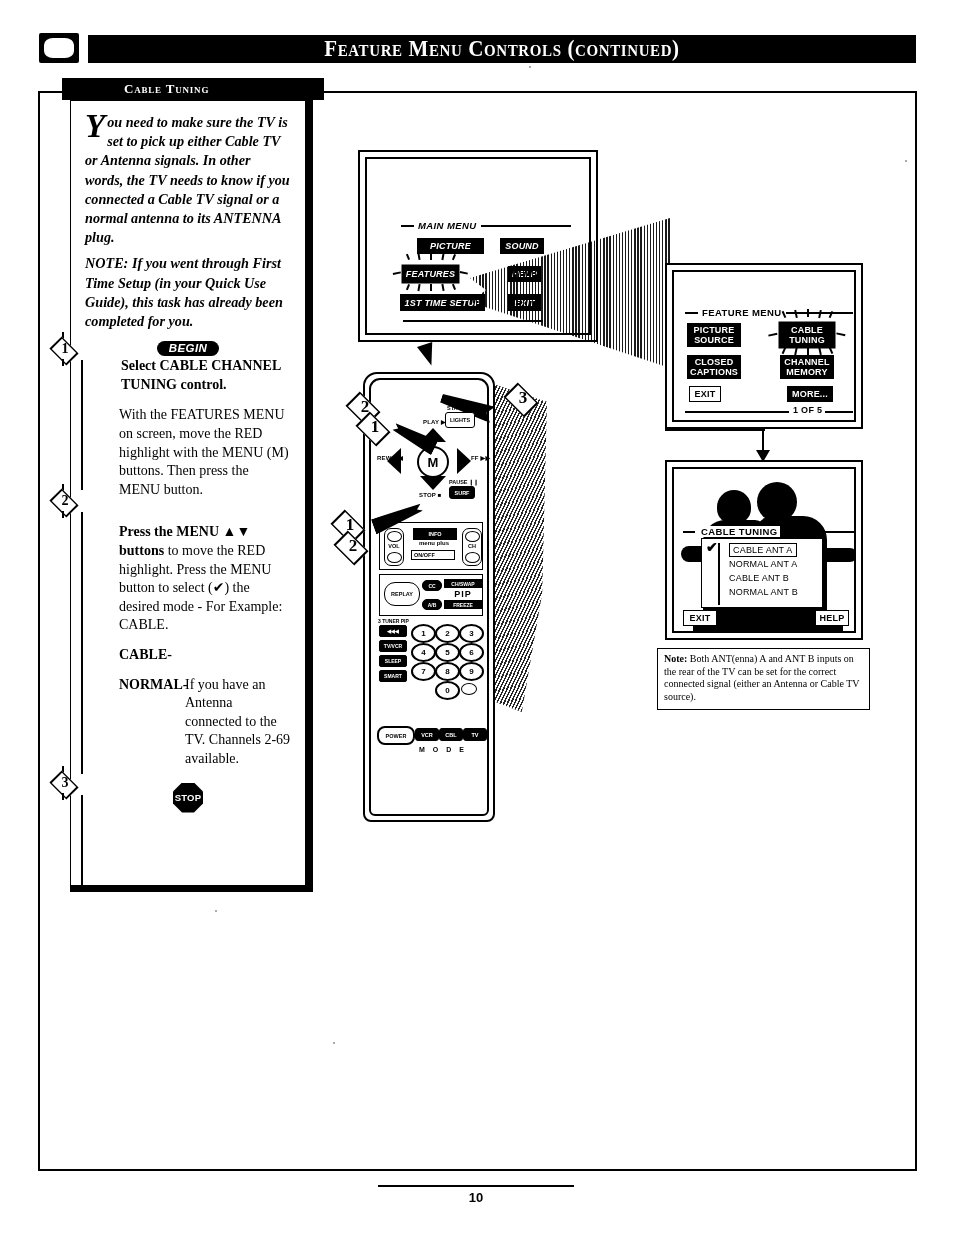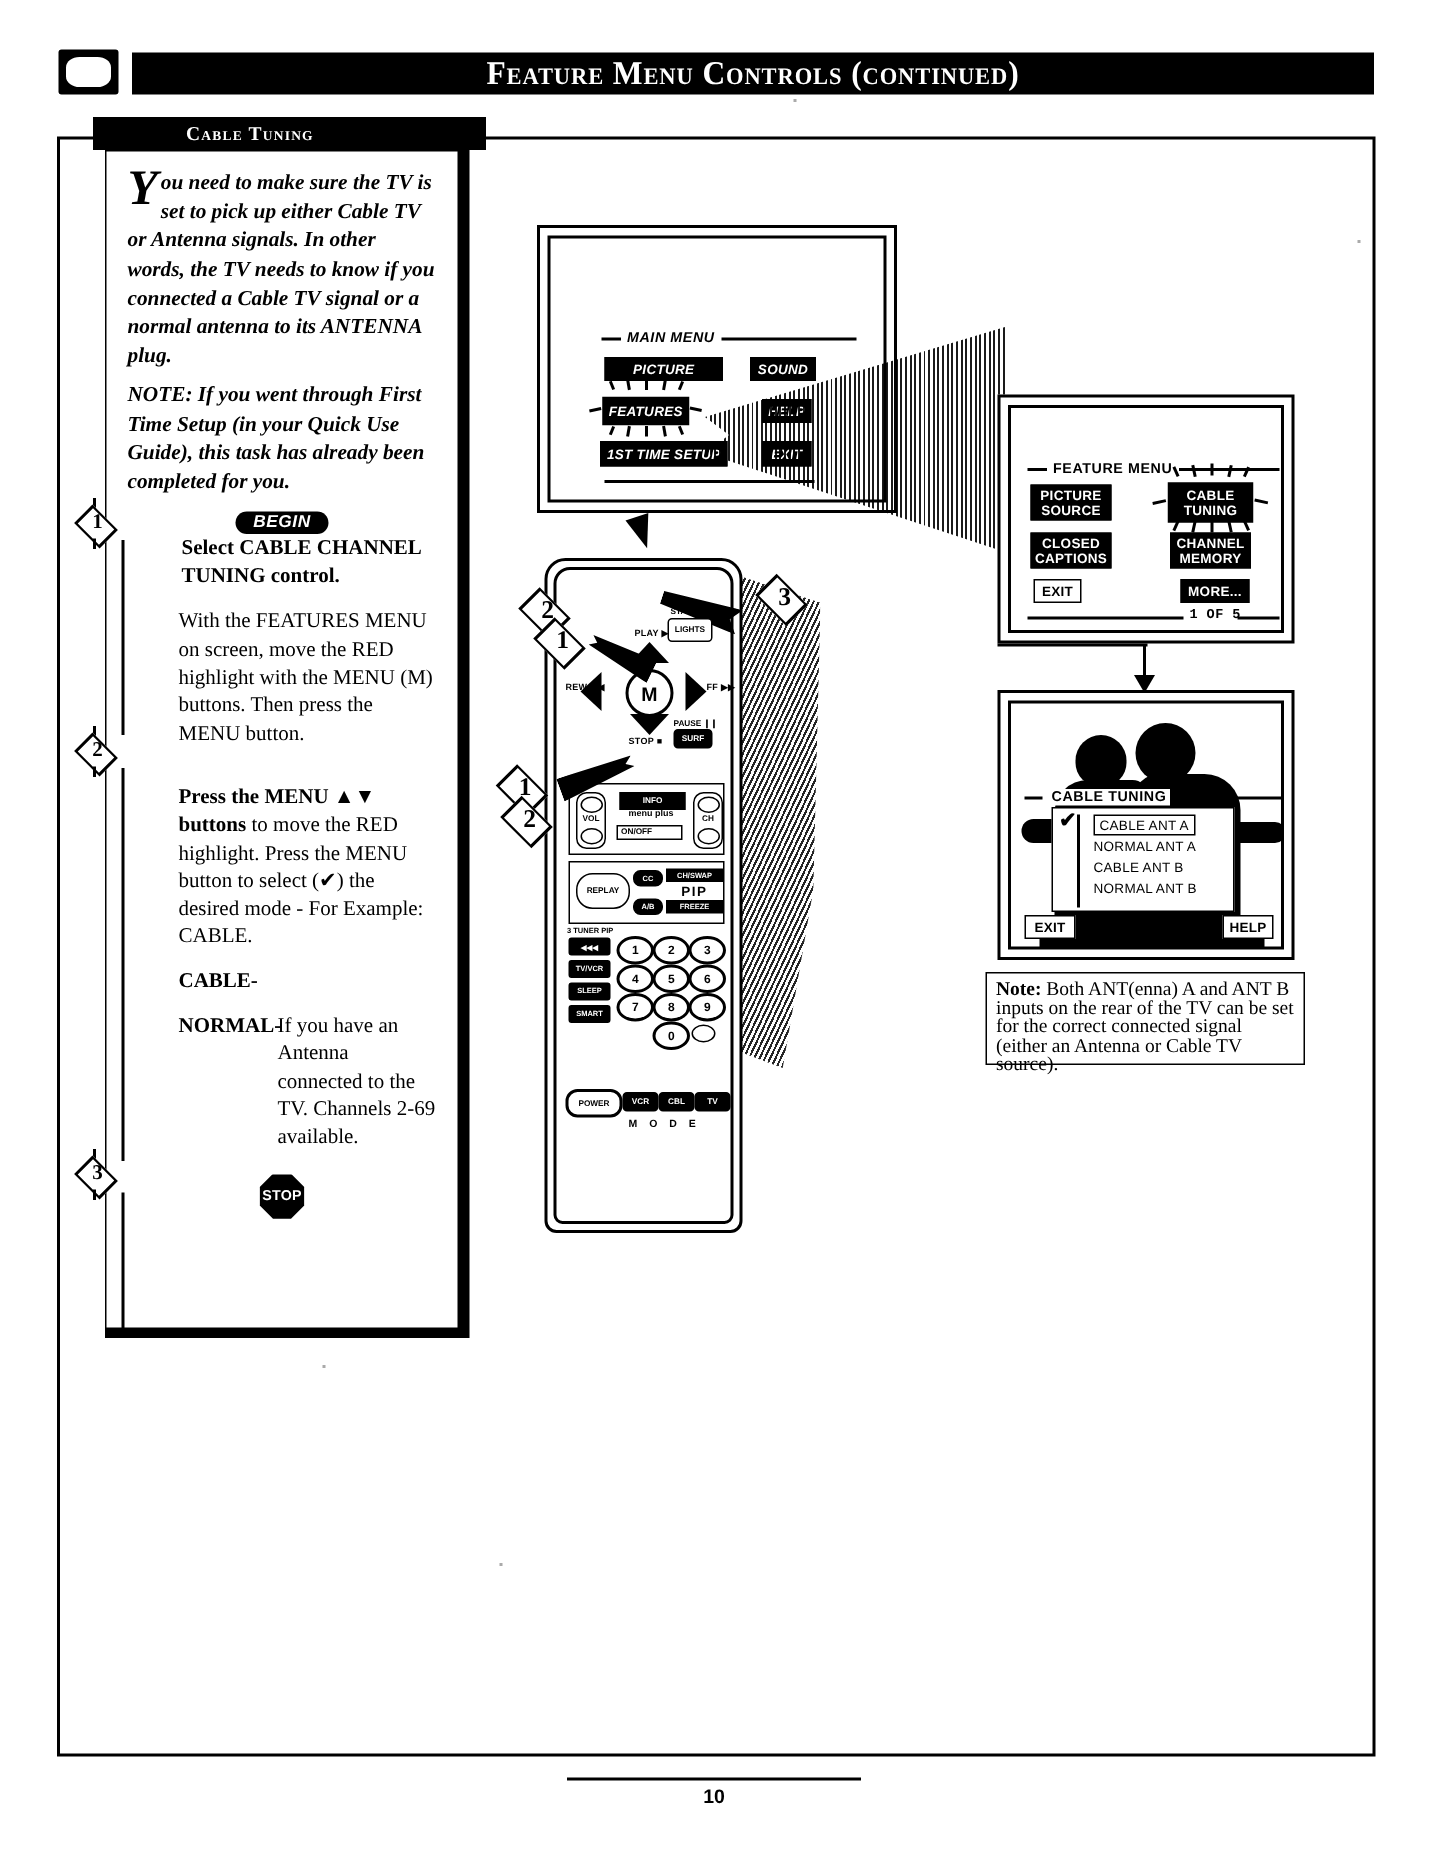--- a/index.html
+++ b/index.html
@@ -189,21 +189,21 @@
     padding:1px 2px;
   }
   .osd-btn.light { background:#fff; color:#000; }
   .osd-btn.hl { box-shadow:0 0 0 1.5px #000; }
 
   
   #main-menu-screen { left:358px; top:150px; width:240px; height:192px;font-style:italic; }
   #mm-title { position:absolute; left:41px; top:68px; width:170px; }
   #mm-title .rule { flex:1; }
   #mm-title .r1 { width:13px; flex:0 0 13px; }
-  #btn-picture   { position:absolute; left:43px;  top:86px;  width:79px; height:16px;justify-content:center; }
+  #btn-picture   { position:absolute; left:57px;  top:86px;  width:67px; height:16px;justify-content:center; }
   #btn-sound     { position:absolute; left:140px; top:86px;  width:44px; height:16px; }
   #btn-features  { position:absolute; left:43px;  top:114px; width:55px; height:16px; }
   #btn-help      { position:absolute; left:148px; top:114px; width:33px; height:16px; }
   #btn-1st-time  { position:absolute; left:40px;  top:142px; width:85px; height:17px; }
   #btn-exit-mm   { position:absolute; left:148px; top:142px; width:33px; height:17px; }
   #mm-footrule   { position:absolute; left:43px; top:168px; width:140px; height:2px; background:#000; }
 
   
   .flash { position:absolute; pointer-events:none; }
   .flash span { position:absolute; width:1.6px; background:#000; }
@@ -215,21 +215,21 @@
   #fm-title .r1 { width:13px; flex:0 0 13px; }
   #btn-pic-source { position:absolute; left:20px;  top:58px;  width:54px; height:24px; }
   #btn-cable-tun  { position:absolute; left:113px; top:58px;  width:54px; height:24px; }
   #btn-closed-cap { position:absolute; left:20px;  top:90px;  width:54px; height:24px; }
   #btn-chan-mem   { position:absolute; left:113px; top:90px;  width:54px; height:24px; }
   #btn-exit-fm    { position:absolute; left:22px;  top:121px; width:32px; height:16px; }
   #btn-more       { position:absolute; left:120px; top:121px; width:46px; height:16px; }
   #fm-footrule    { position:absolute; left:18px; top:146px; width:104px; height:2px; background:#000; }
   #fm-page        {
     position:absolute; left:126px; top:140px;
-    font-family:Liberation Mono, monospace;
+    font-family:Liberation Sans, sans-serif;
     font-size:9px; font-weight:bold; letter-spacing:0.3px;
   }
   #fm-footrule2   { position:absolute; left:158px; top:146px; width:28px; height:2px; background:#000; }
 
   
   #cable-tuning-screen { left:665px; top:460px; width:198px; height:180px; }
   #ct-people { position:absolute; inset:6px; overflow:hidden; }
   .sil { position:absolute; background:#000; }
   #ct-title {
     position:absolute; left:16px; top:64px; width:172px;
@@ -263,21 +263,21 @@
   
   #note-box {
     left:657px; top:648px; width:213px; height:62px;
     border:1.6px solid #000;
     background:#fff;
     box-sizing:border-box;
     padding:4px 6px;
   }
   #note-text {
     font-family:"Liberation Serif", serif;
-    font-size:13px; line-height:12.6px;
+    font-size:10px; line-height:12.6px;
   }
   #note-text b { font-weight:bold; }
 
   
   #remote {
     left:363px; top:372px; width:132px; height:450px;
     border:2.4px solid #000;
     border-radius:14px 14px 8px 8px;
     background:#fff;
     box-sizing:border-box;

